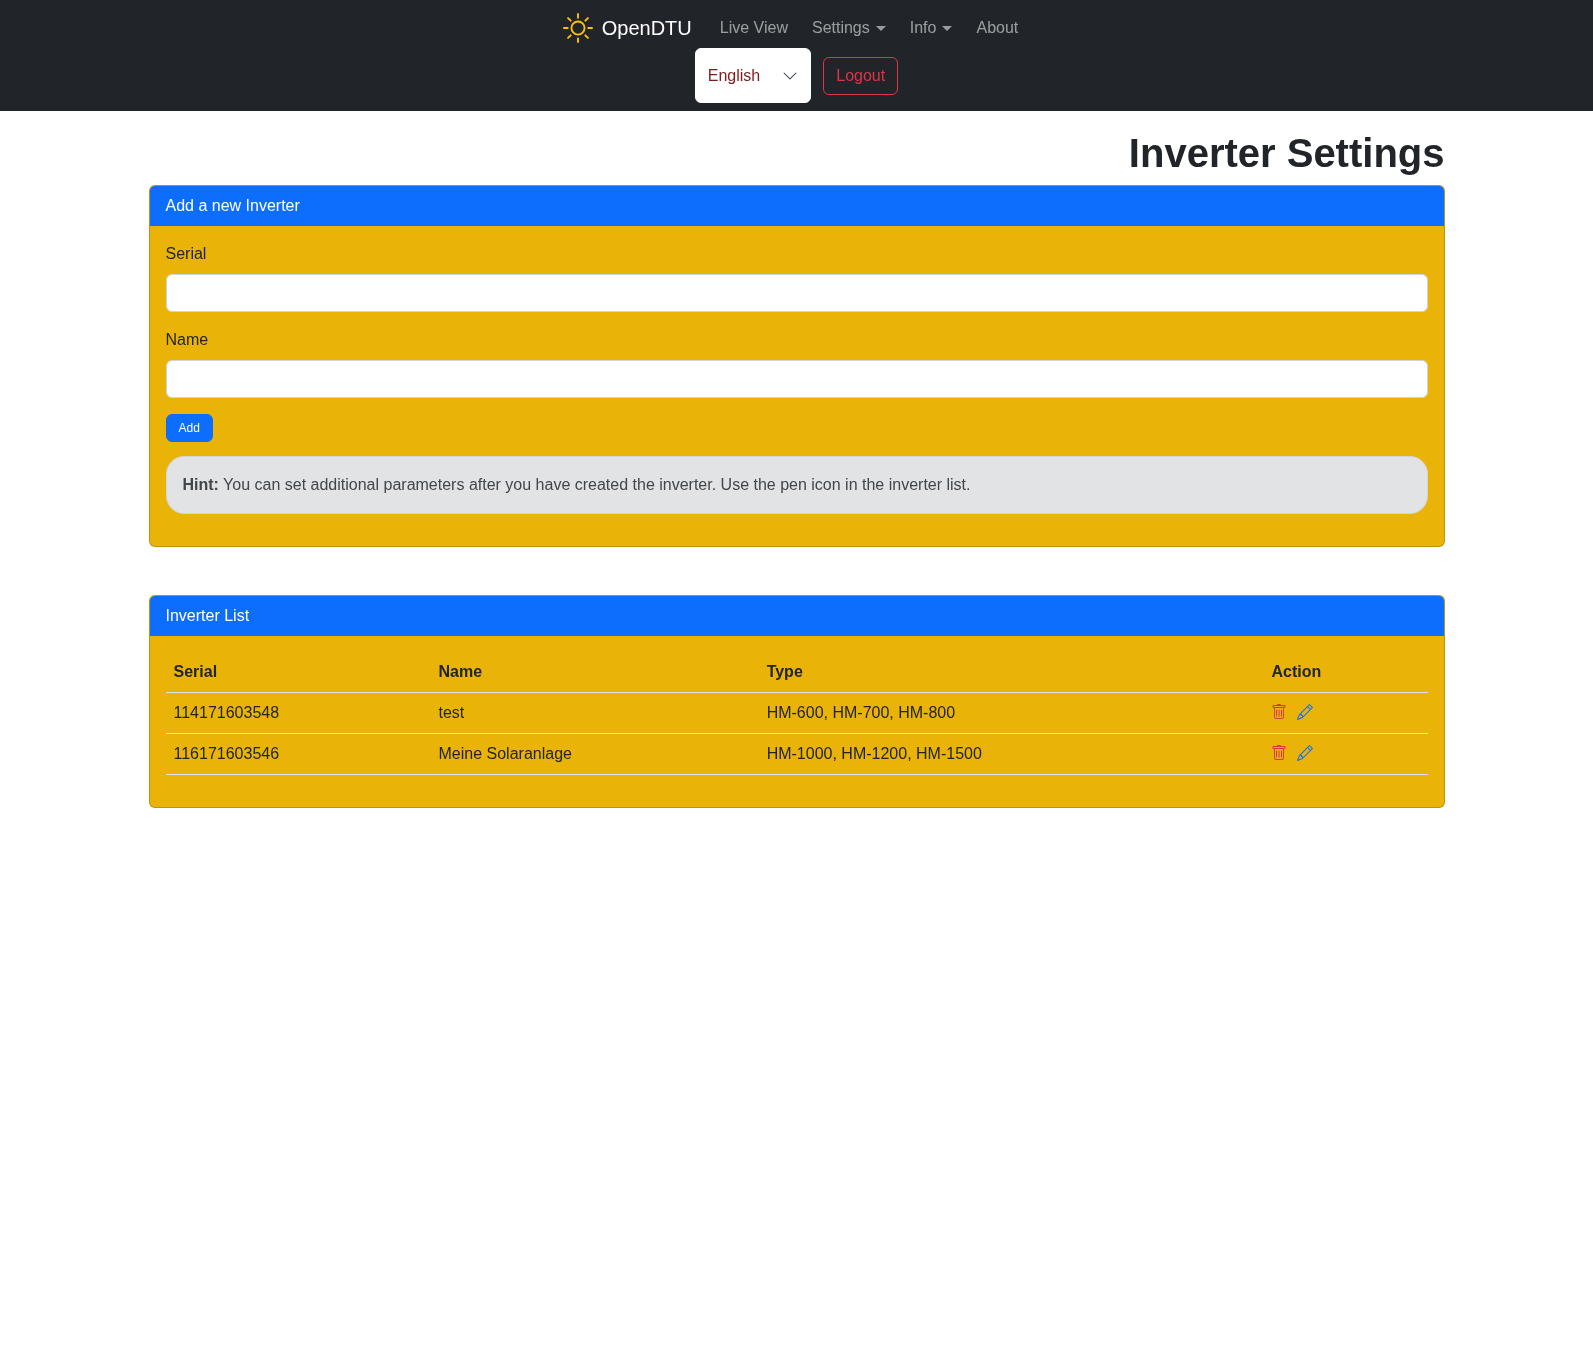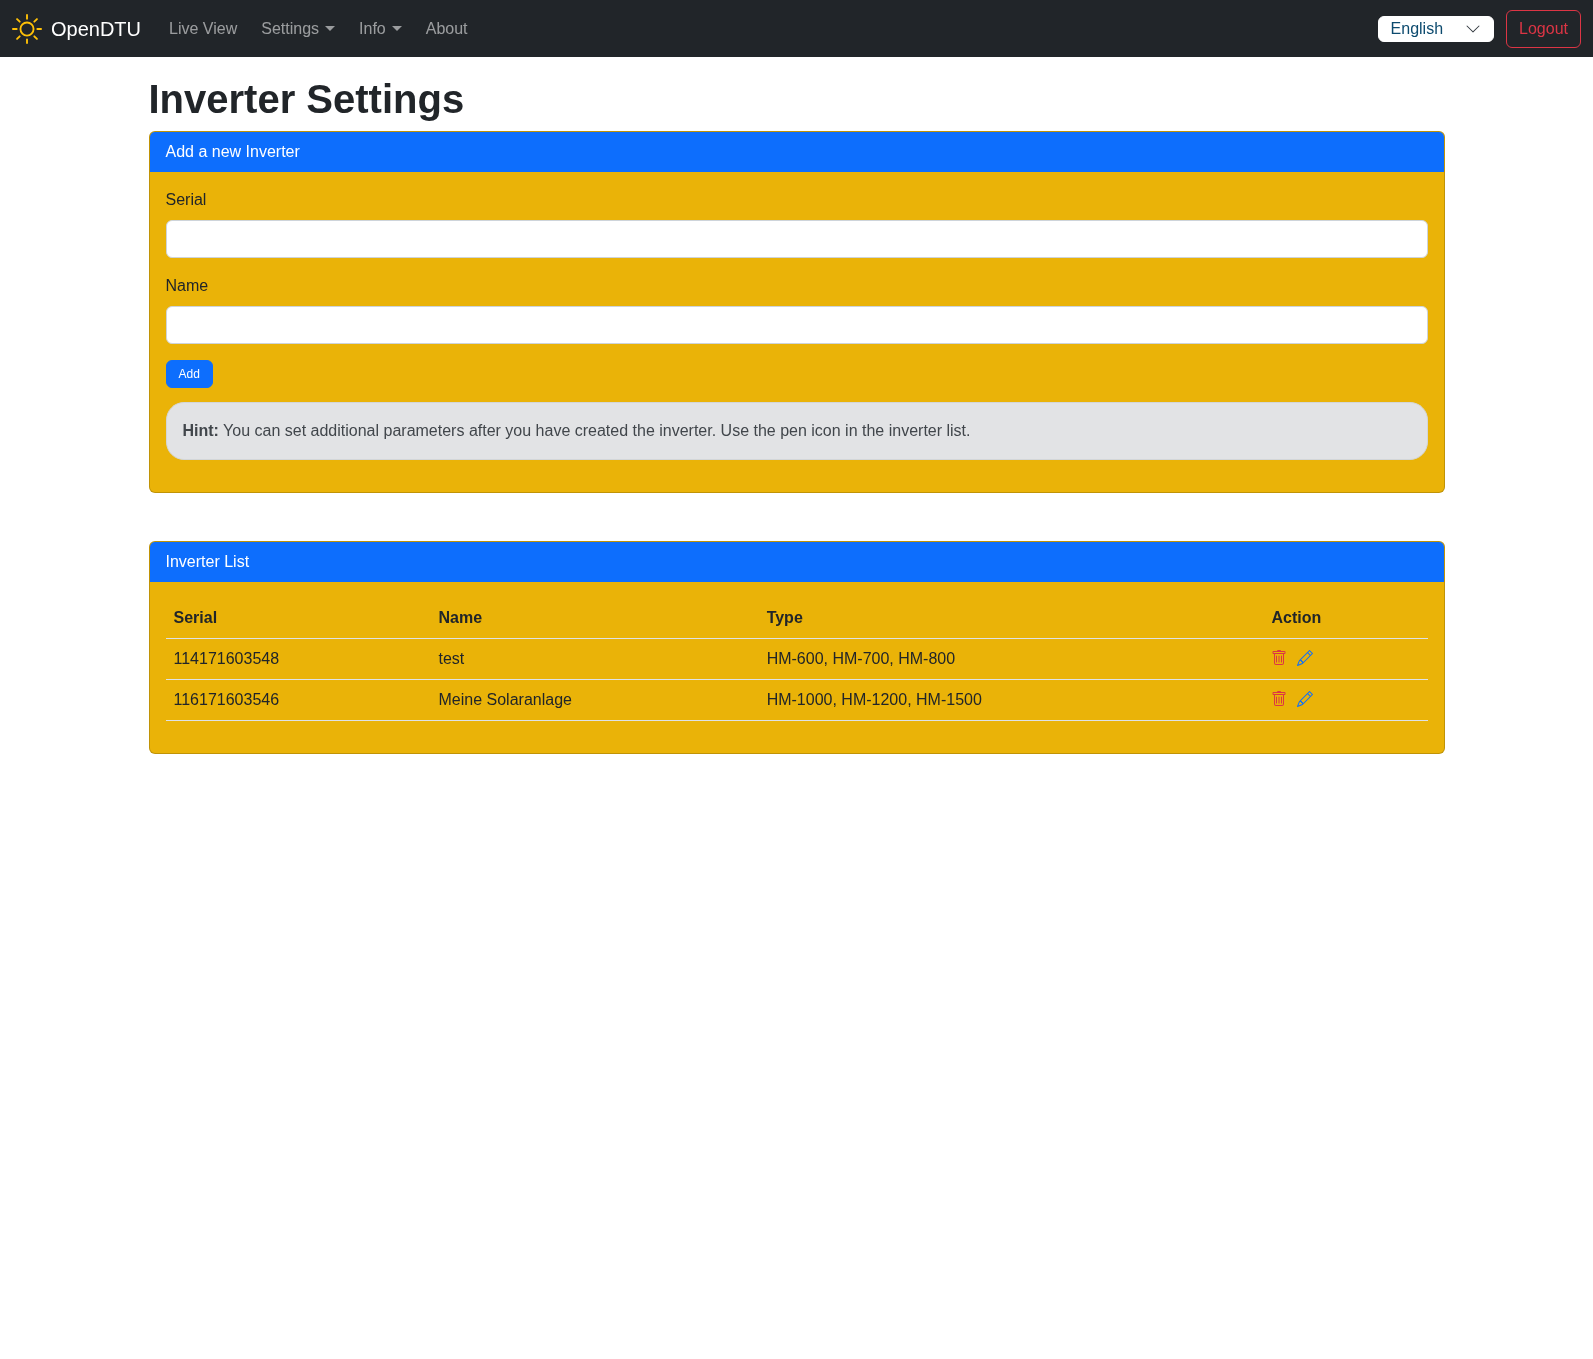--- a/index.html
+++ b/index.html
@@ -15,20 +15,21 @@
   body { min-height: 1359px; width: 1593px; }
 
   
   .navbar {
     background: #212529;
     min-height: 57px;
     display: flex;
     align-items: center;
     justify-content: space-between;
     padding: 8px 12px;
+    flex-direction: column;
   }
   .navbar-left { display: flex; align-items: center; }
   .brand {
     display: flex;
     align-items: center;
     gap: 9px;
     color: #ffffff;
     font-size: 20px;
     text-decoration: none;
     margin-right: 16px;
@@ -49,24 +50,24 @@
     display: inline-block;
     margin-left: 6px;
     vertical-align: middle;
     border-top: 5px solid;
     border-right: 5px solid transparent;
     border-left: 5px solid transparent;
   }
   .navbar-right { display: flex; align-items: center; gap: 12px; }
   .language-select {
     background: #ffffff;
-    color: #0c4a6e;
+    color: #7f1d1d;
     border: 1px solid #ffffff;
     border-radius: 6px;
-    height: 26px;
+    height: 55px;
     padding: 6px 12px;
     display: flex;
     align-items: center;
     gap: 22px;
     cursor: pointer;
   }
   .language-select .chev { display: inline-flex; color: #343a40; }
   .logout-btn {
     background: transparent;
     color: #dc3545;
@@ -83,20 +84,21 @@
   .container {
     max-width: 1320px;
     margin: 0 auto;
     padding: 0 12px;
   }
   h1.page-title {
     font-size: 40px;
     font-weight: 700;
     line-height: 1.2;
     margin: 18px 0 8px 0;
+    text-align: right;
   }
 
   
   .card {
     border: 1px solid rgba(0,0,0,0.175);
     border-radius: 6px;
     background: #eab308;
   }
   .card-header {
     background: #0d6efd;

